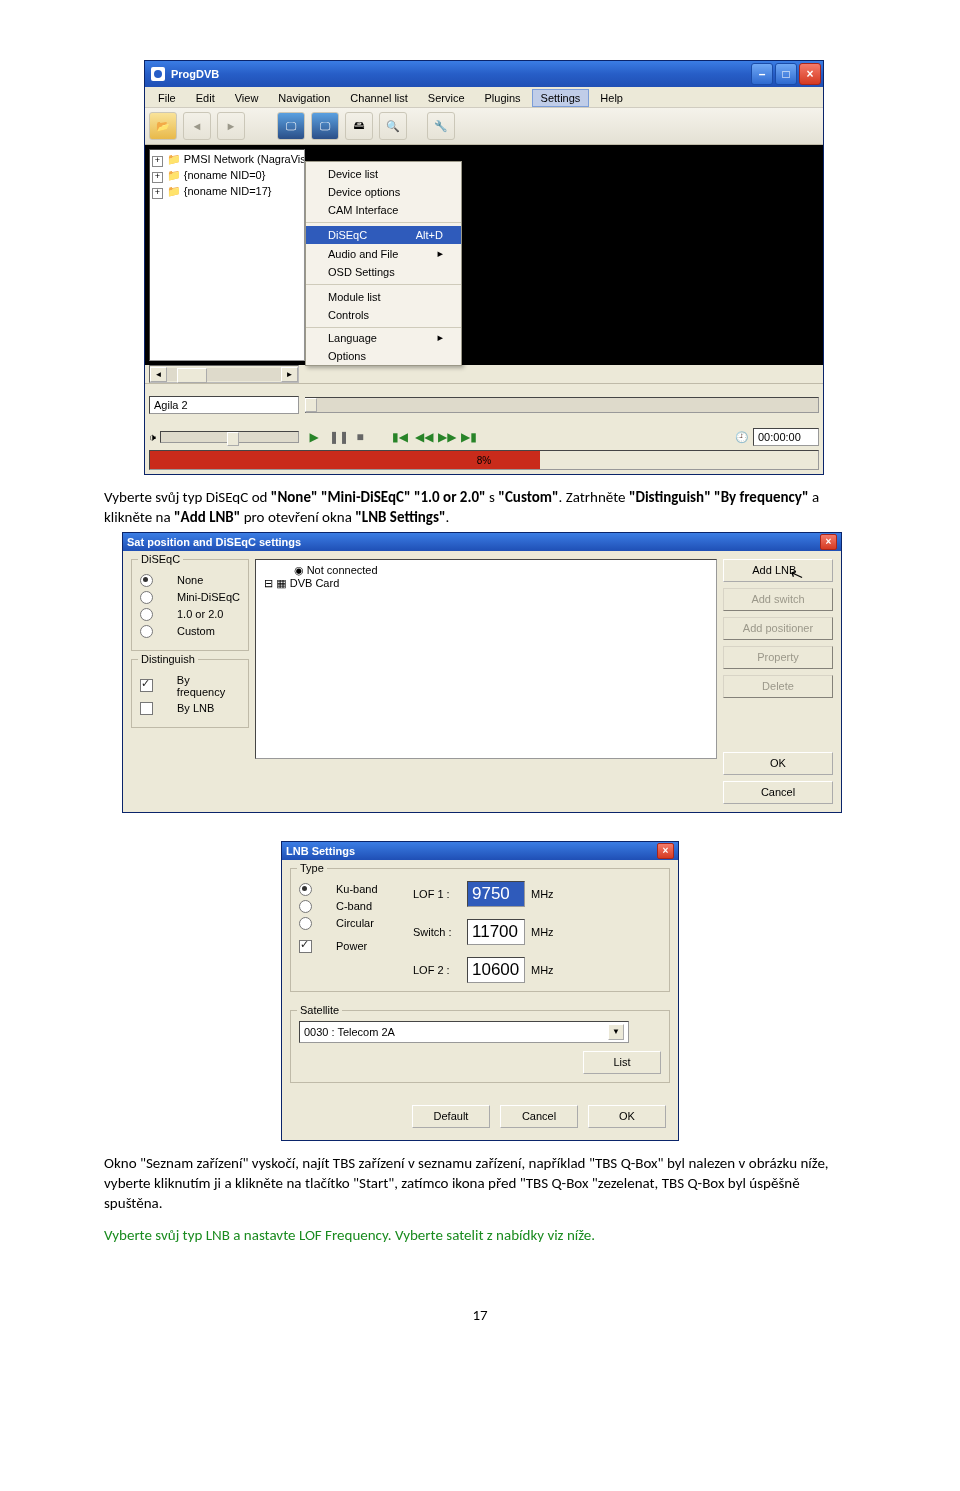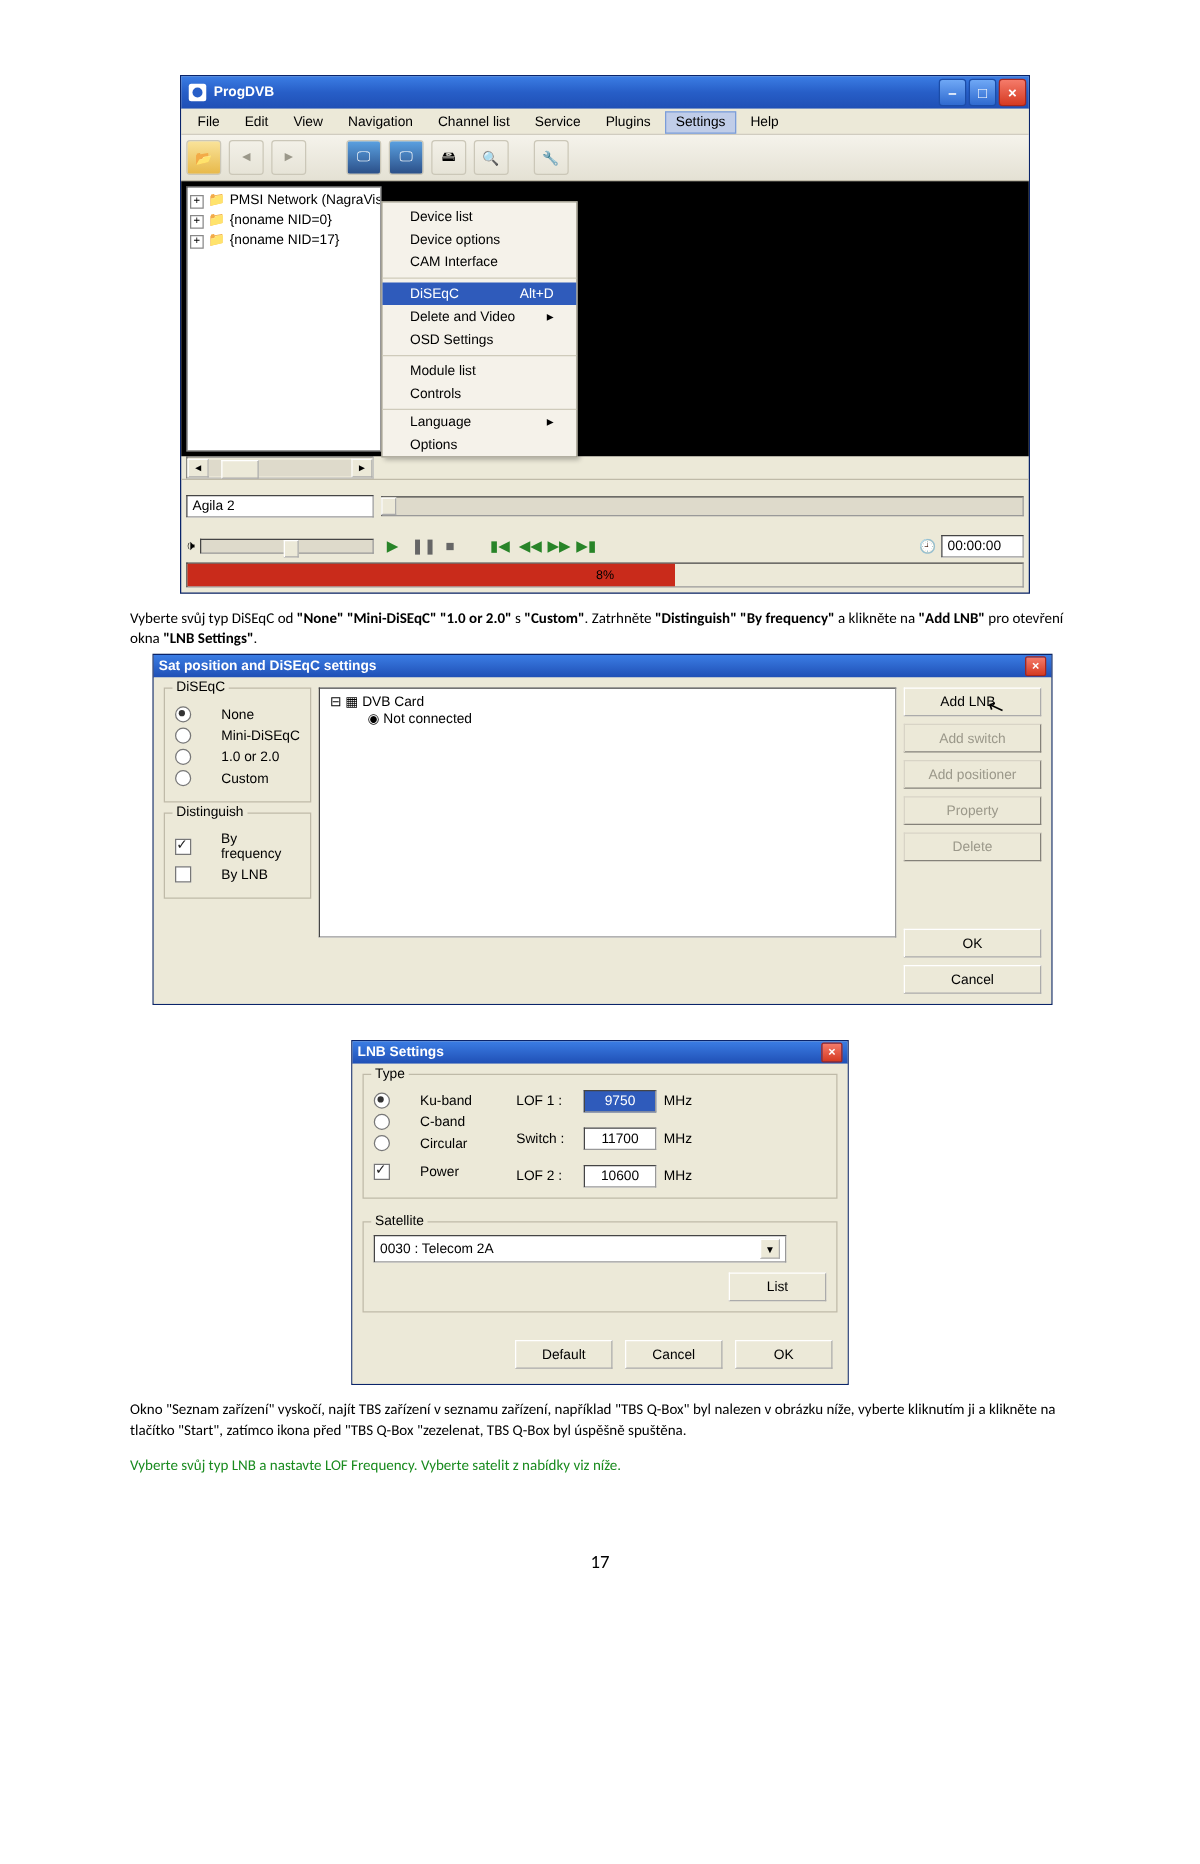--- a/index.html
+++ b/index.html
@@ -38,21 +38,21 @@
   .seek-thumb{position:absolute;left:-1px;top:0px;width:10px;height:12px;background:#ece9d8;border:1px outset #fff}
   .playbar{display:flex;align-items:center;gap:7px;padding:2px 4px}
   .pbtn{width:16px;text-align:center;color:#288428;font-size:12px}
   .pbtn.mute{color:#666}
   .progress-cell{margin:2px 4px 4px;height:18px;background:#ece9d8;border:1px inset #999;display:flex;align-items:center;justify-content:center;position:relative;font-size:10px}
   .progress-fill{position:absolute;left:0;top:0;height:100%;width:390px;background:#c92b1b}
   .progress-label{position:relative}
   .time-right{margin-left:auto;display:flex;align-items:center;gap:4px;font-size:11px}
   
   
-  p{margin:12px 0 4px 0;line-height:1.35;font-size:12px}
+  p{margin:12px 0 4px 0;line-height:1.35;font-size:15px}
   .bold{font-weight:bold}
   
   
   .dlgbar{background:linear-gradient(180deg,#3b7de4,#1f4fb5);height:18px;display:flex;align-items:center;padding:0 4px;color:#fff;font-size:11px;font-weight:bold}
   .dlgbar .x{margin-left:auto;width:15px;height:14px;background:linear-gradient(180deg,#f57b6a,#d53a22);border:1px solid #a8261b;border-radius:2px;display:flex;align-items:center;justify-content:center;color:#fff;font-size:10px}
   .dlgbody{background:#ece9d8;padding:8px;display:flex;gap:6px;font-family:Tahoma,Arial,sans-serif;font-size:11px}
   .groupbox{border:1px solid #bfbaa8;padding:10px 8px 8px 8px;position:relative;margin-bottom:8px}
   .groupbox .gtitle{position:absolute;top:-7px;left:6px;background:#ece9d8;padding:0 3px;font-size:11px}
   .radio{display:flex;align-items:center;gap:24px;margin:4px 0}
   .radio .r{width:11px;height:11px;border:1px solid #777;border-radius:50%;background:#fff;display:inline-block;position:relative}
@@ -63,21 +63,21 @@
   .btncol{width:110px;display:flex;flex-direction:column;gap:6px}
   .wbtn{height:21px;background:#ece9d8;border:1px outset #fff;font-size:11px;display:flex;align-items:center;justify-content:center}
   .wbtn.dis{color:#9b988a;border-color:#d8d4c6}
   .cursor{display:inline-block;transform:rotate(-20deg);font-size:16px;margin-left:-6px;position:relative;top:4px}
   
   
   .lnb{width:396px;margin:28px auto 0 auto}
   .lnb .dlgbody{flex-direction:column;gap:10px}
   .formrow{display:flex;align-items:center;gap:6px}
   .lbl{width:48px}
-  .inp{background:#fff;border:1px inset #999;padding:2px 4px;width:48px;text-align:center;font-size:11px}
+  .inp{background:#fff;border:1px inset #999;padding:2px 4px;width:48px;text-align:left;font-size:17px}
   .inp.sel{background:#2f5bbb;color:#fff}
   .combo{background:#fff;border:1px inset #999;padding:2px 4px;width:320px;display:flex;align-items:center}
   .combo-arrow{margin-left:auto;width:14px;height:14px;background:#ece9d8;border:1px outset #fff;display:flex;align-items:center;justify-content:center;font-size:8px}
   .btnrow{display:flex;gap:10px;justify-content:flex-end;padding:4px}
   
   .pagenum{text-align:center;font-size:15px;margin-top:60px}
   .green{color:#1a8b1f}
 </style>
 </head>
 <body>
@@ -132,21 +132,21 @@
               <div class="di">Device list</div>
               <div class="di">Device options</div>
               <div class="di">CAM Interface</div>
             </div>
         <div class="dsec" id="dd2">
               <div class="di sel">
                 <span>DiSEqC</span>
                 <span>Alt+D</span>
               </div>
               <div class="di">
-                <span>Delete and Video</span>
+                <span>Audio and File</span>
                 <span>▸</span>
               </div>
               <div class="di">
                 <span>OSD Settings</span>
               </div>
             </div>
         <div class="dsec" id="dd3">
               <div class="di">Module list</div>
               <div class="di">Controls</div>
             </div>
@@ -245,27 +245,27 @@
                 <span>By frequency</span>
               </div>
               <div class="radio">
                 <span class="chk"></span>
                 <span>By LNB</span>
               </div>
             </div>
       </div>
     </div>
     <div class="treepane">
+      <div style="padding-left:34px">
+        <span>◉</span>
+        <span>Not connected</span>
+      </div>
       <div style="padding-left:4px">
         <span>⊟ </span><span>▦</span>
         <span>DVB Card</span>
-      </div>
-      <div style="padding-left:34px">
-        <span>◉</span>
-        <span>Not connected</span>
       </div>
     </div>
     <div class="btncol">
       <div id="w2btns">
             <div class="wbtn" style="margin-bottom: 6px;">Add LNB<span class="cursor">↖</span></div>
             <div class="wbtn dis" style="margin-bottom: 6px;">Add switch</div>
             <div class="wbtn dis" style="margin-bottom: 6px;">Add positioner</div>
             <div class="wbtn dis" style="margin-bottom: 6px;">Property</div>
             <div class="wbtn dis" style="margin-bottom: 6px;">Delete</div>
           </div>

